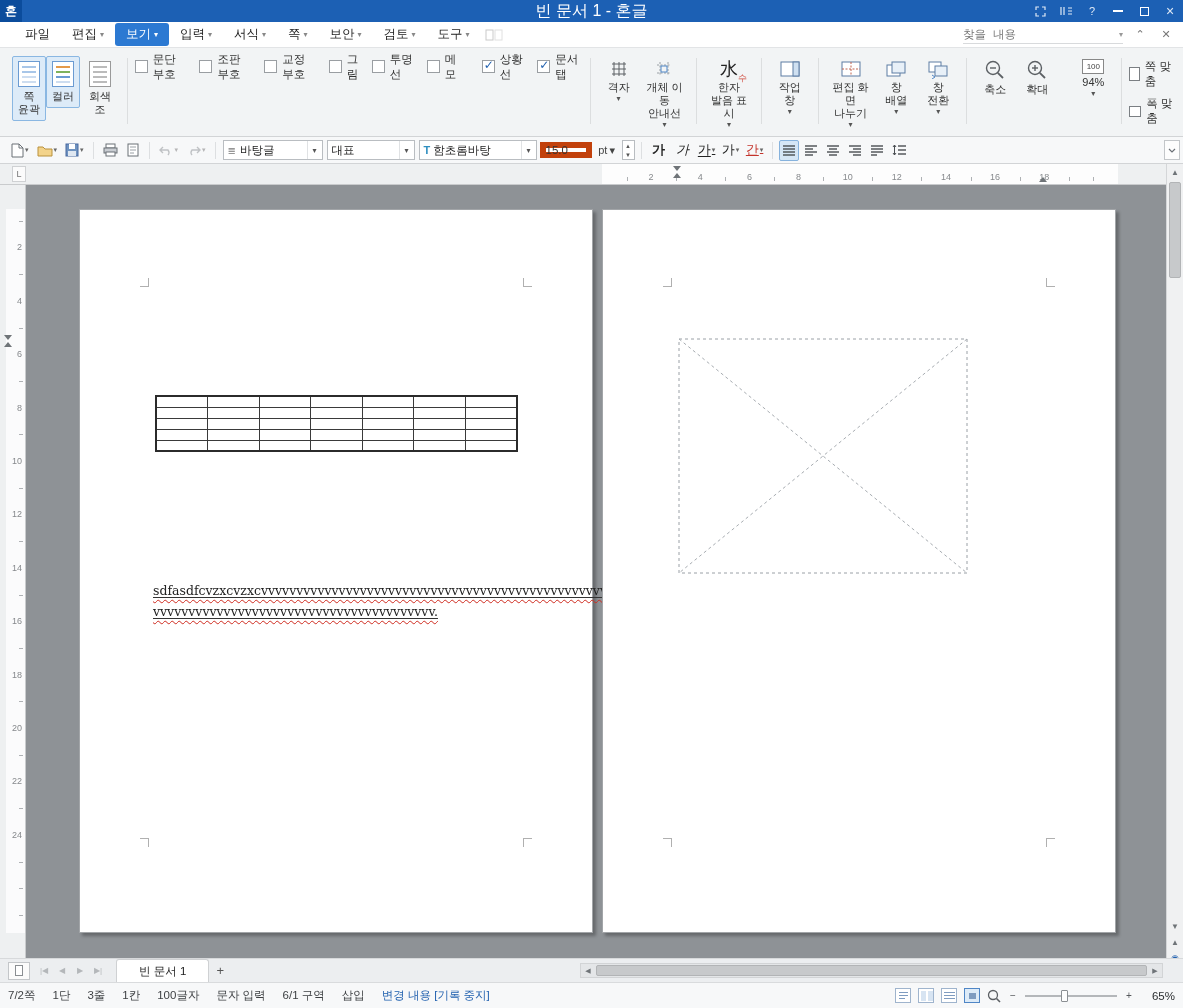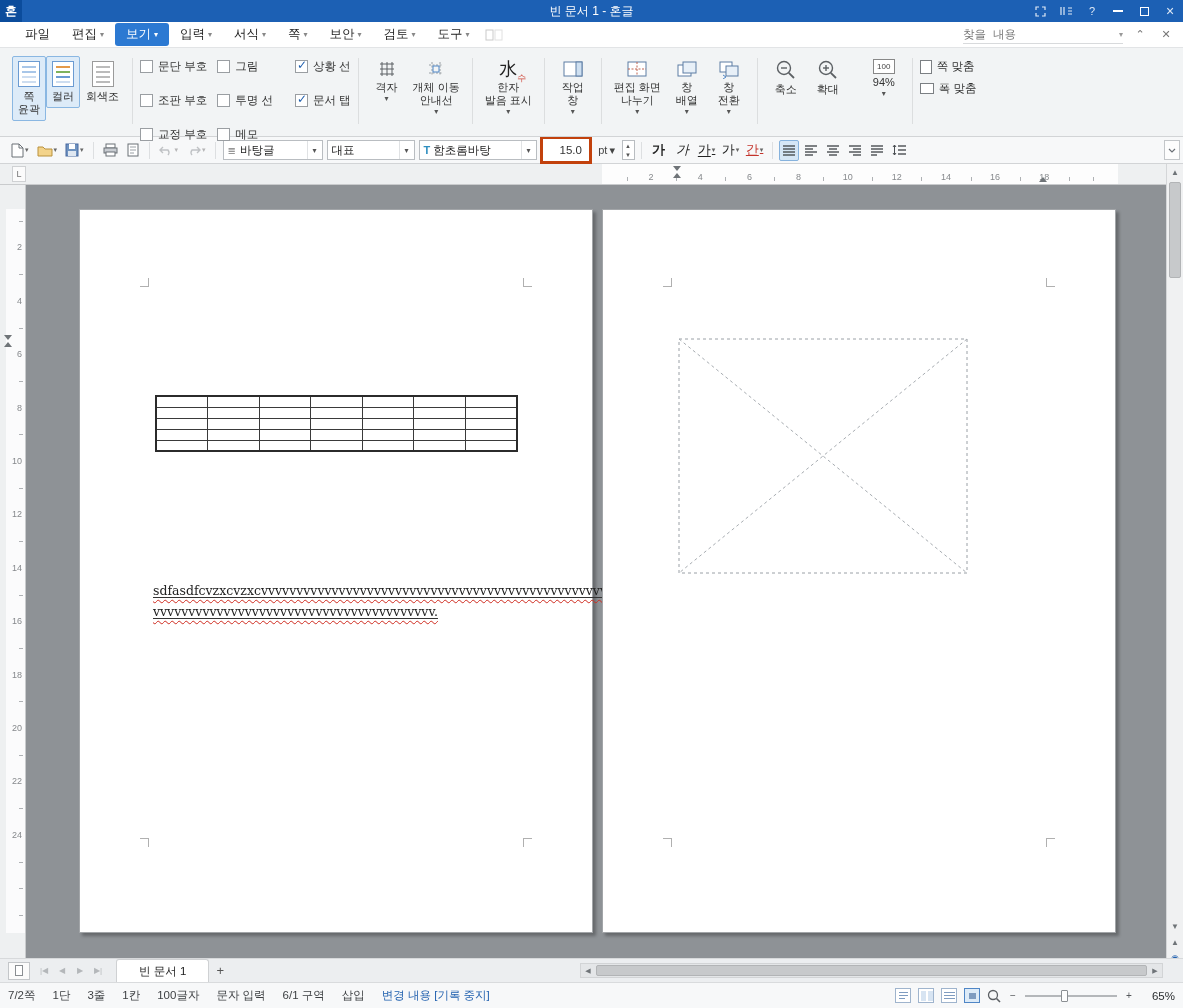--- a/index.html
+++ b/index.html
@@ -2,21 +2,21 @@
 <html><head>
 <meta charset="utf-8">
 <style>
   *{margin:0;padding:0;box-sizing:border-box;}
   html,body{width:1183px;height:1008px;overflow:hidden;}
   body{font-family:"Liberation Sans","DejaVu Sans",sans-serif;font-size:12px;color:#333;background:#fff;cursor:default;user-select:none;position:relative;}
 
   
   .titlebar{position:absolute;top:0;left:0;right:0;height:22px;background:#1c60b4;display:flex;align-items:center;color:#fff;z-index:30;}
   .tb-logo{width:22px;height:22px;background:#0b4c9c;display:flex;align-items:center;justify-content:center;font-weight:bold;font-size:12px;flex:0 0 auto;}
-  .tb-title{position:absolute;left:0;right:0;text-align:center;font-size:12px;pointer-events:none;}
+  .tb-title{position:absolute;left:0;right:0;text-align:center;font-size:16px;pointer-events:none;}
   .tb-right{margin-left:auto;display:flex;align-items:center;height:100%;z-index:2;}
   .tb-ico{width:26px;height:22px;display:flex;align-items:center;justify-content:center;font-size:11px;color:#dfe9f6;}
   .tb-min{width:10px;height:2px;background:#fff;}
   .tb-max{width:9px;height:9px;border:1px solid #fff;}
   .tb-close{font-size:14px;}
 
   
   .menubar{position:absolute;top:22px;left:0;right:0;height:26px;background:#fff;border-bottom:1px solid #e2e4e6;display:flex;align-items:center;padding-left:14px;z-index:29;}
   .mi{display:flex;align-items:center;gap:3px;padding:3px 11px;font-size:12.5px;color:#222;border-radius:3px;}
   .mi .caret{font-size:8px;color:#888;}
@@ -37,21 +37,21 @@
   .rbig .lbl,.rtool .lbl{white-space:pre-line;text-align:center;color:#333;}
   .rtool{display:flex;flex-direction:column;align-items:center;justify-content:flex-start;gap:2px;padding:3px 5px;font-size:11px;line-height:13px;min-width:42px;}
   .rtool .dd,.rbig .dd{font-size:8px;color:#555;line-height:6px;}
   .icon{display:flex;align-items:center;justify-content:center;}
   .pgico{width:22px;height:26px;background:#fff;border:1px solid #6b9bd2;position:relative;}
   .pgico i{position:absolute;left:3px;right:3px;height:2px;background:#a8c6e8;}
   .pgico i:nth-child(1){top:4px;} .pgico i:nth-child(2){top:9px;} .pgico i:nth-child(3){top:14px;background:#cdddf0;} .pgico i:nth-child(4){top:19px;background:#cdddf0;}
   .pgico.gray{border-color:#9a9a9a;} .pgico.gray i{background:#bbb;}
   .pgico.color i:nth-child(1){background:#e49a4a;} .pgico.color i:nth-child(2){background:#7fb25c;} .pgico.color i:nth-child(3){background:#6b9bd2;}
   .cbgrid{display:flex;gap:10px;margin-top:2px;}
-  .cbcol{display:flex;flex-direction:column;gap:17px;}
+  .cbcol{display:flex;flex-direction:row;gap:10px;}
   .cb{display:flex;align-items:center;gap:5px;font-size:11.5px;color:#333;height:17px;}
   .cb .box{width:13px;height:13px;border:1px solid #9a9ea2;background:#fff;position:relative;flex:0 0 auto;}
   .cb.checked .box::after{content:"✓";position:absolute;left:1px;top:-3px;font-size:12px;color:#1f5fae;font-weight:bold;}
   .hanja{font-family:"DejaVu Sans",sans-serif;font-size:18px;line-height:20px;color:#222;position:relative;}
   .hanja small{position:absolute;right:-9px;top:9px;font-size:9px;color:#d04b3e;}
   .z100box{width:22px;height:15px;border:1px solid #888;font-size:8px;display:flex;align-items:center;justify-content:center;color:#444;background:#fff;}
   .fitcol{display:flex;flex-direction:column;gap:7px;margin-top:3px;}
   .rfit{display:flex;align-items:center;gap:5px;font-size:11.5px;}
   .fitico{width:12px;height:14px;border:1px solid #7b7f83;background:#fff;}
   .fitico.w{height:11px;width:14px;}
@@ -61,21 +61,21 @@
   .fbtn{height:21px;min-width:20px;display:flex;align-items:center;justify-content:center;gap:1px;padding:0 2px;border:1px solid transparent;border-radius:2px;}
   .fbtn .dd{font-size:7px;color:#666;}
   .fbtn.sel{background:#d5e6f6;border-color:#86b2dd;}
   .fbtn.disabled{opacity:.45;}
   .fsep{width:1px;height:17px;background:#dddfe1;margin:0 4px;}
   .combo{height:20px;background:#fff;border:1px solid #b9bdc1;display:flex;align-items:center;font-size:11.5px;padding-left:4px;margin:0 1px;}
   .combo .cval{flex:1;overflow:hidden;white-space:nowrap;color:#222;}
   .combo .carr{width:15px;align-self:stretch;display:flex;align-items:center;justify-content:center;font-size:8px;color:#555;border-left:1px solid #e0e2e4;margin-left:4px;}
   .combo .cicon{margin-right:4px;font-size:10px;color:#777;}
   .ticon{color:#2f8fc0;font-weight:bold;font-size:11px;margin-right:3px;}
-  .sizebox{width:52px;height:28px;background:#fff;border:3px solid #c2410c;display:flex;align-items:center;padding:0 17px;font-size:11.5px;}
+  .sizebox{width:52px;height:16px;background:#fff;border:6px solid #c2410c;display:flex;align-items:center;padding:0 0;font-size:11.5px;}
   .unitbox{width:26px;height:20px;display:flex;align-items:center;justify-content:center;font-size:11px;color:#444;border:1px solid transparent;}
   .stepper{width:13px;height:20px;display:flex;flex-direction:column;border:1px solid #b9bdc1;background:#fff;}
   .stepper span{flex:1;display:flex;align-items:center;justify-content:center;font-size:6px;color:#555;}
   .chb{font-size:13px;color:#222;width:22px;}
   .chb.b{font-weight:bold;}
   .chb.i{font-style:italic;font-family:"Liberation Serif",serif;}
   .chb.u{text-decoration:underline;}
   .chb.red{color:#c4342c;text-decoration:underline;text-decoration-color:#c4342c;}
   .alico line{stroke:#4a4e52;stroke-width:1.4;}
   .fmt-expand{position:absolute;right:3px;top:3px;width:16px;height:20px;border:1px solid #c3c6c9;background:#fdfdfd;display:flex;align-items:center;justify-content:center;}

